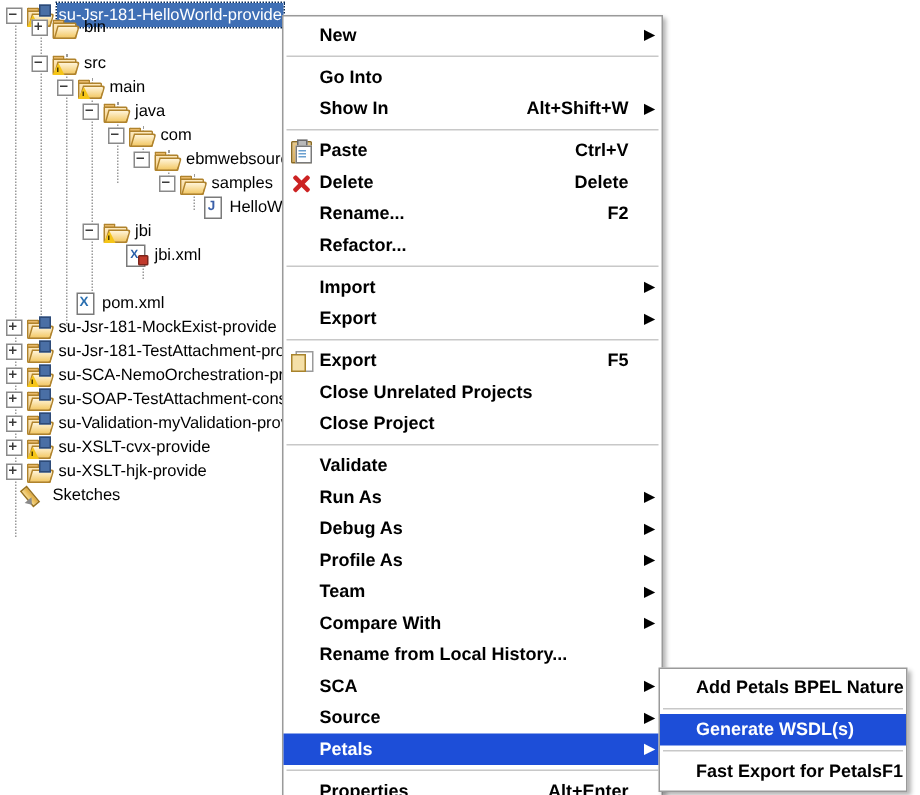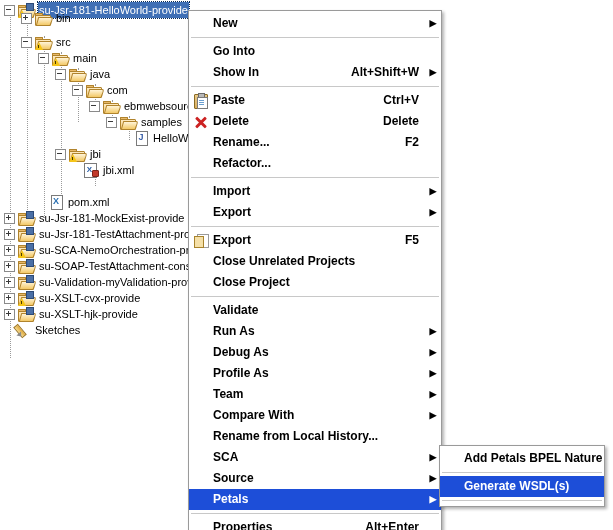--- a/index.html
+++ b/index.html
@@ -606,13 +606,19 @@
       <span class="mi-arrow"></span>
     </div>
     <div class="menu-sep"></div>
     <div class="menu-item highlight">
       <span class="mi-icon"></span>
       <span class="mi-label">Generate WSDL(s)</span>
       <span class="mi-accel"></span>
       <span class="mi-arrow"></span>
     </div>
     <div class="menu-sep"></div>
+    <div class="menu-item">
+      <span class="mi-icon"></span>
+      <span class="mi-label">Fast Export for Petals</span>
+      <span class="mi-accel">F1</span>
+      <span class="mi-arrow"></span>
+    </div>
   </div>
 
 </body></html>

